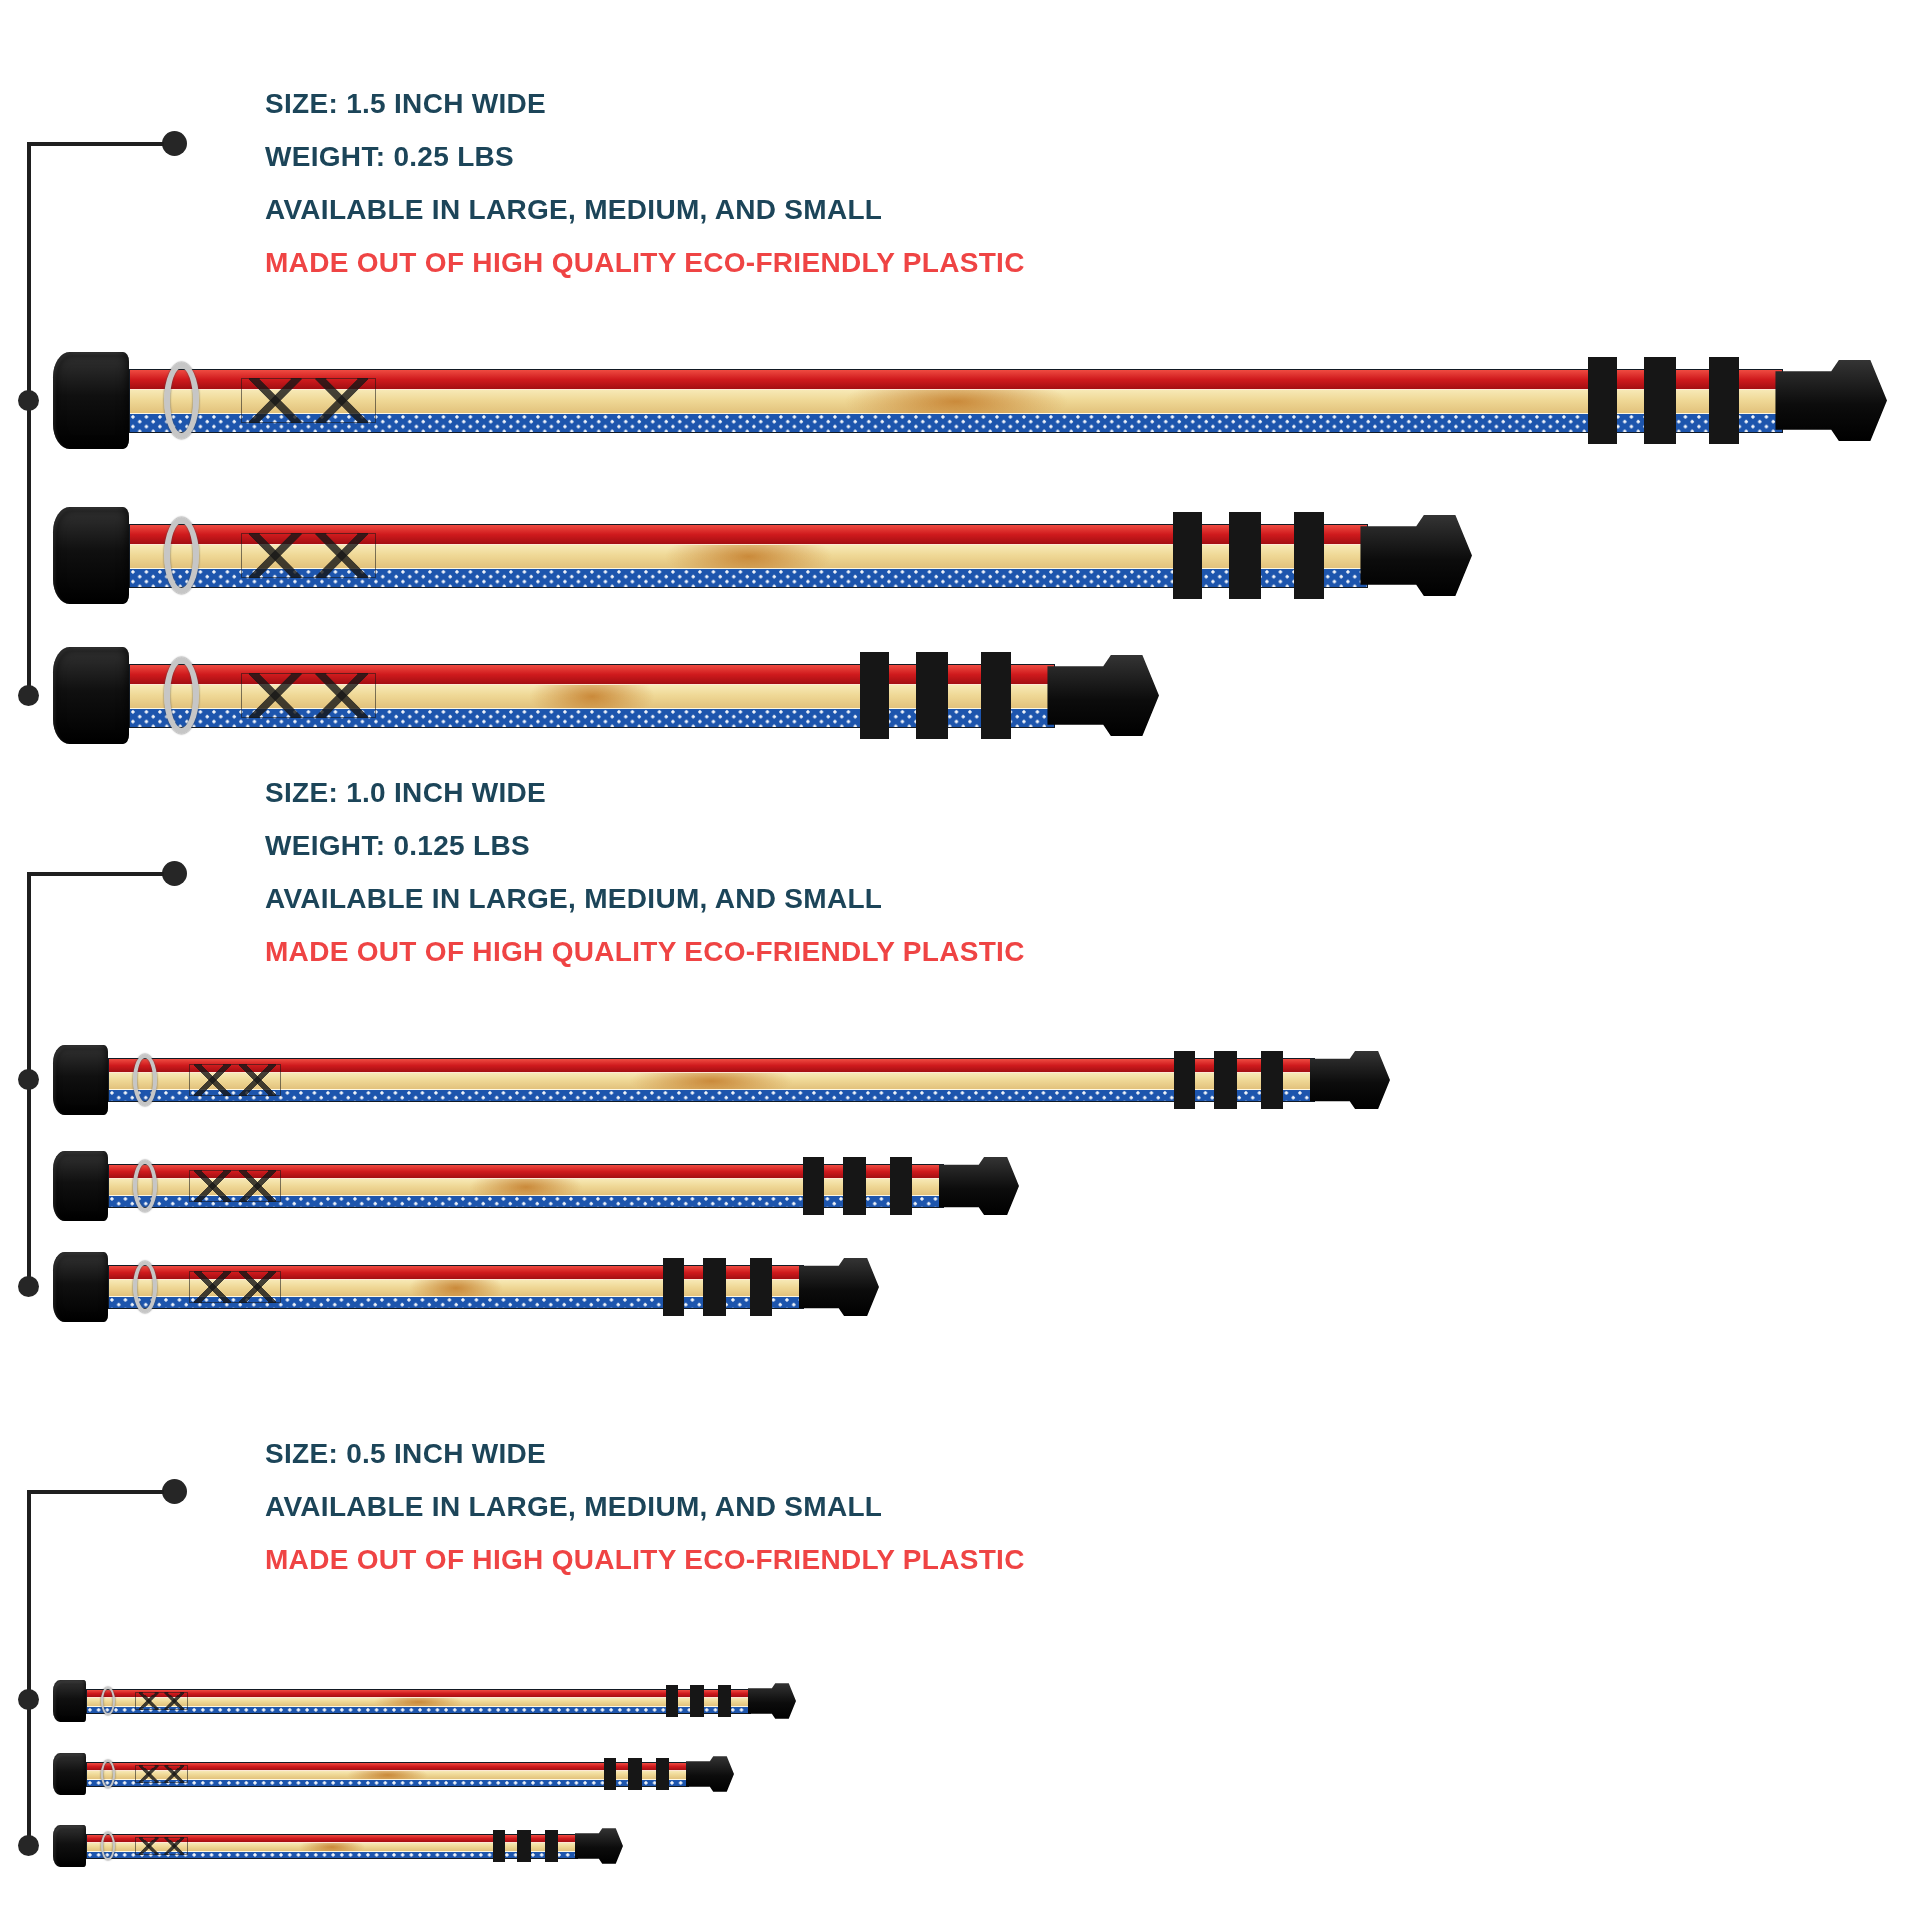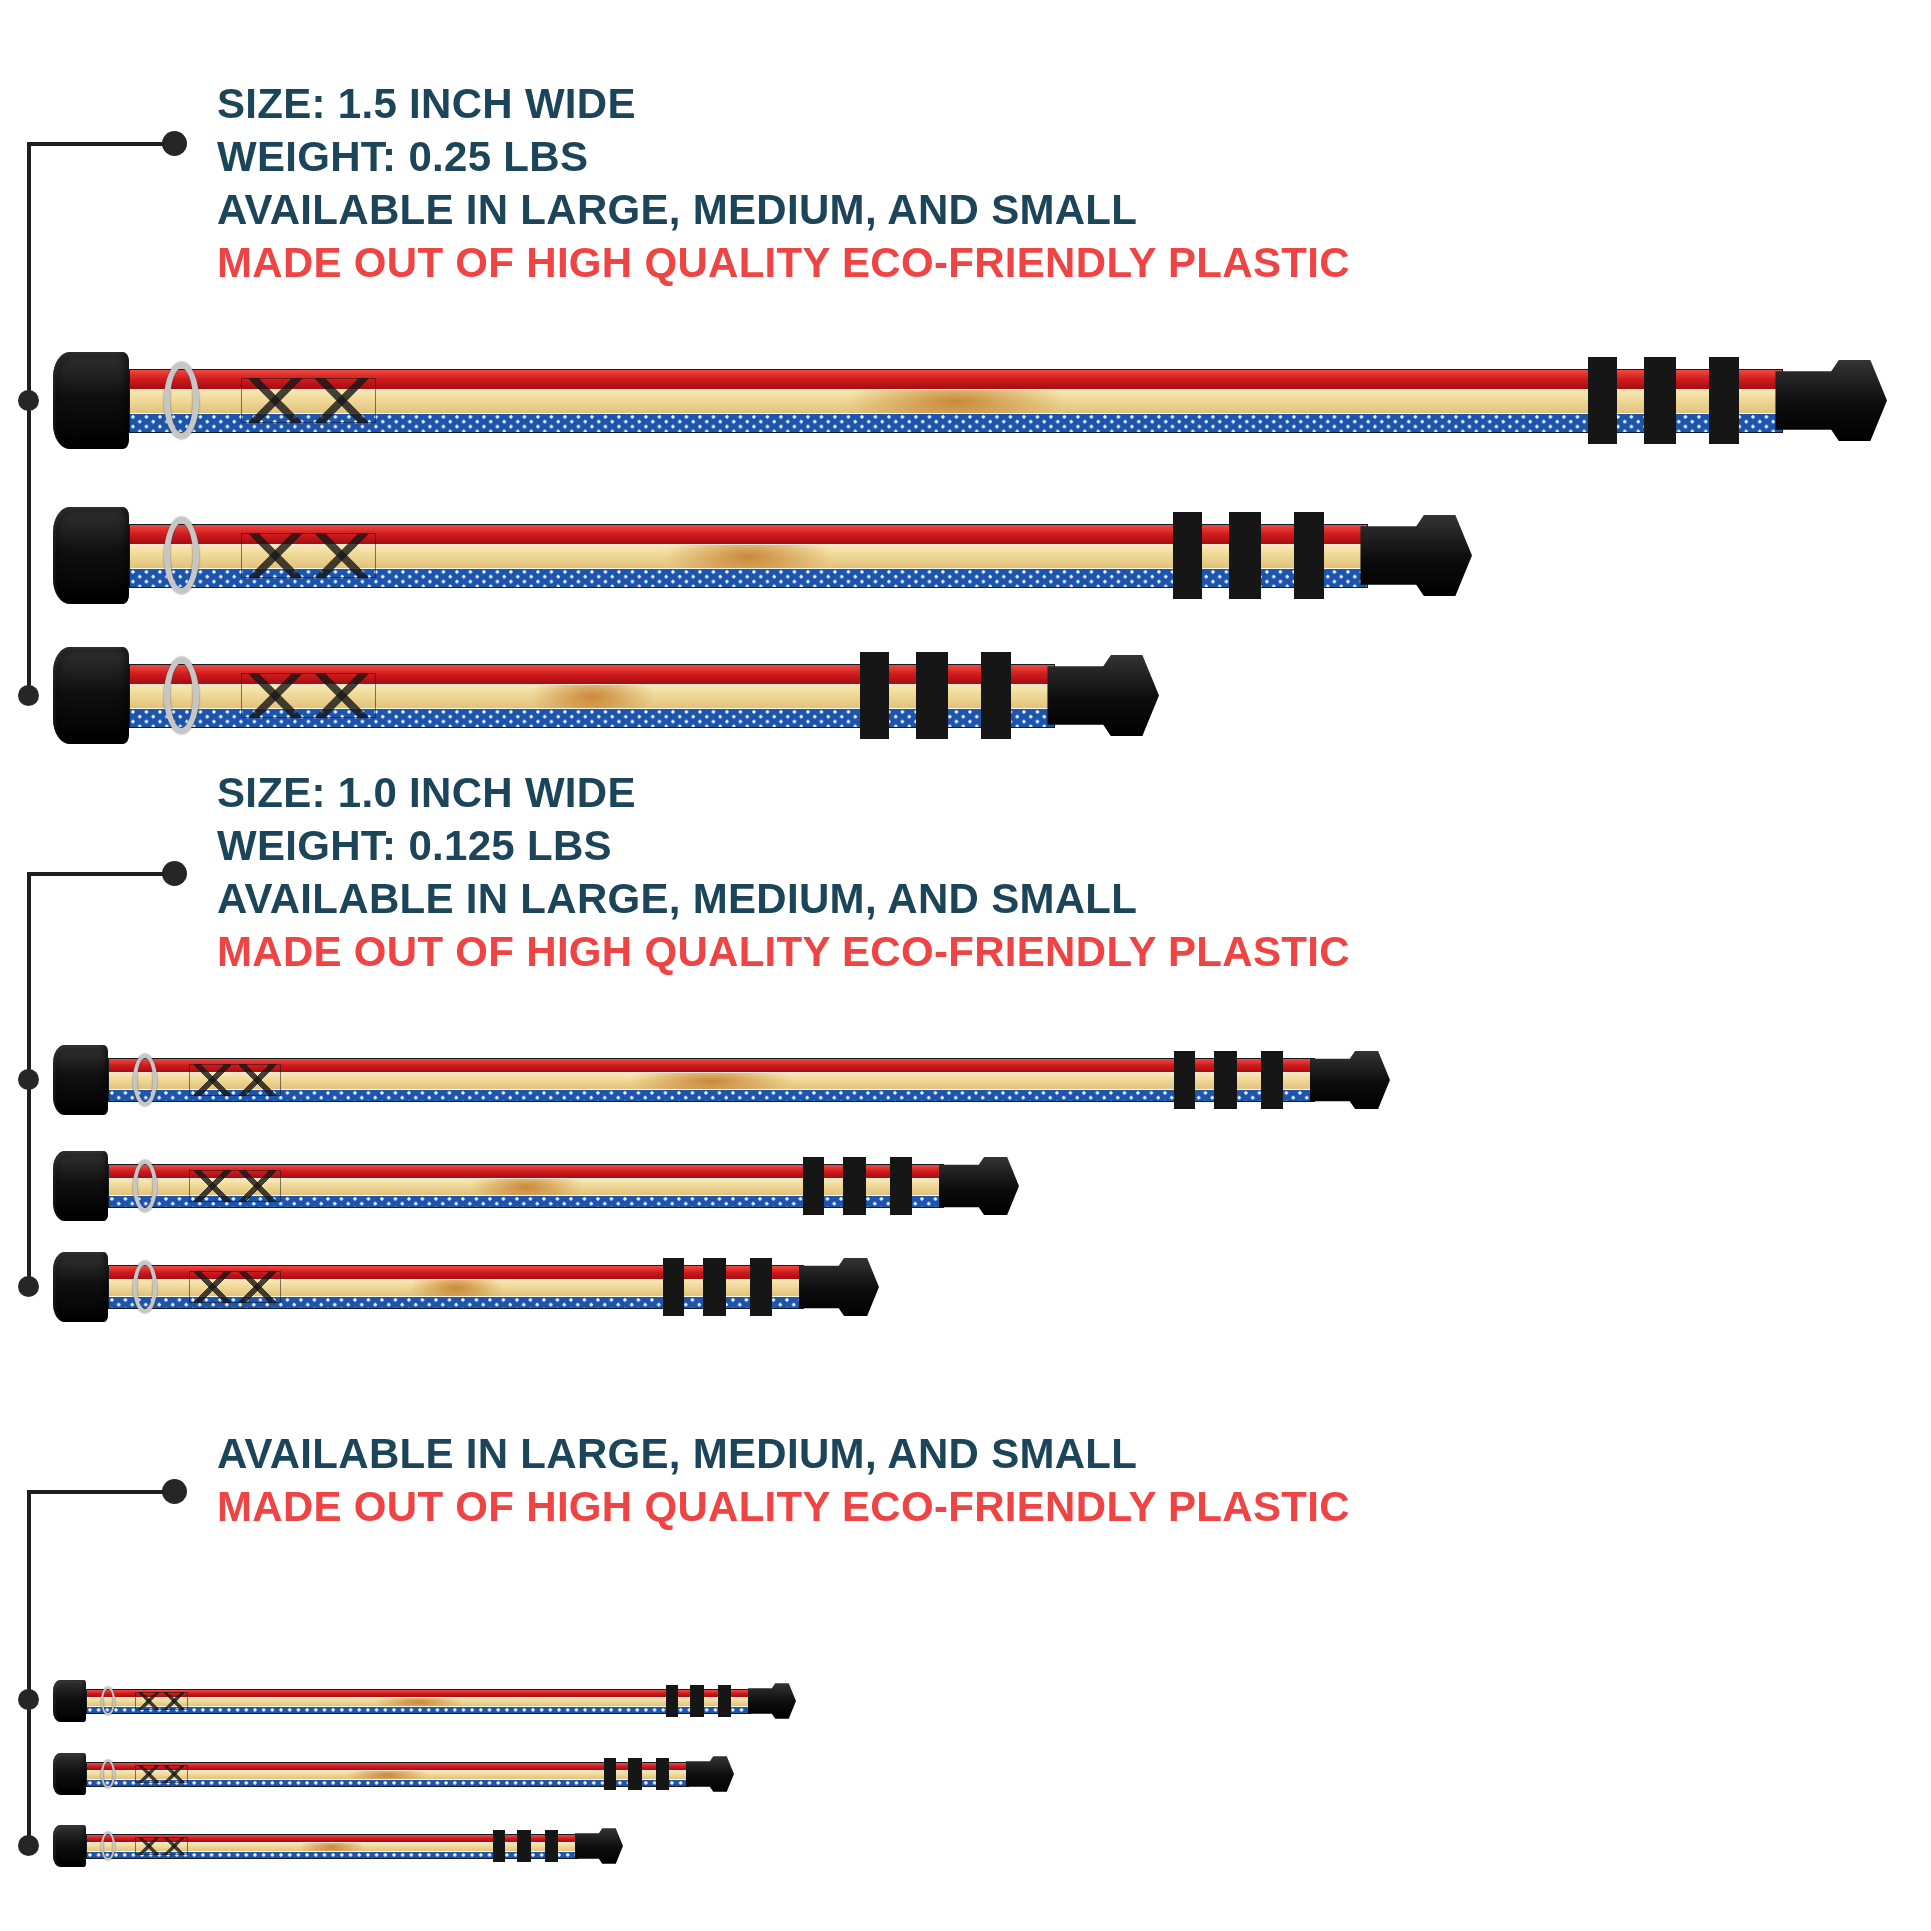--- a/index.html
+++ b/index.html
@@ -5,22 +5,22 @@
   html,body{margin:0;padding:0;background:#ffffff;}
   .canvas{
     position:relative;width:1931px;height:1931px;background:#ffffff;overflow:hidden;
     font-family:"Liberation Sans", sans-serif;
   }
   .layer{position:absolute;inset:0;}
 
   
   .text-block{position:absolute;left:217px;width:1352px;}
   .t{
-    font-weight:bold;font-size:42px;line-height:53px;
-    color:#1c4559;letter-spacing:0.3px;text-transform:uppercase;white-space:nowrap;
+    font-weight:bold;font-size:28px;line-height:53px;
+    color:#1c4559;letter-spacing:0.3px;text-transform:uppercase;white-space:nowrap;margin-left:48px;
   }
   .t.accent{color:#ef4444;}
 
   
   .bullet{position:absolute;width:25px;height:25px;border-radius:50%;background:#262626;}
   .node{position:absolute;width:21px;height:21px;border-radius:50%;background:#262626;}
   .hline{position:absolute;height:3.9px;background:#1f1f1f;}
   .vline{position:absolute;width:3.9px;background:#1f1f1f;}
 
   
@@ -209,20 +209,21 @@
         <div class="dring"></div>
         <div class="stitch"></div>
         <div class="adjuster"></div>
       </div>
       <div class="clasp"></div>
     </div>
   </div>
 
   <div class="layer">
     <div class="text-block" style="top:1427px">
+      <div class="t">SIZE: 0.5 INCH WIDE</div>
       <div class="t">AVAILABLE IN LARGE, MEDIUM, AND SMALL</div>
       <div class="t accent">MADE OUT OF HIGH QUALITY ECO-FRIENDLY PLASTIC</div>
     </div>
 
     <div class="bullet" style="left:162px;top:1479px"></div>
     <div class="hline" style="left:29px;top:1490px;width:135px"></div>
     <div class="vline" style="left:27px;top:1490px;height:356px"></div>
     <div class="node" style="left:18.3px;top:1689px"></div>
     <div class="node" style="left:18.3px;top:1835px"></div>
 

